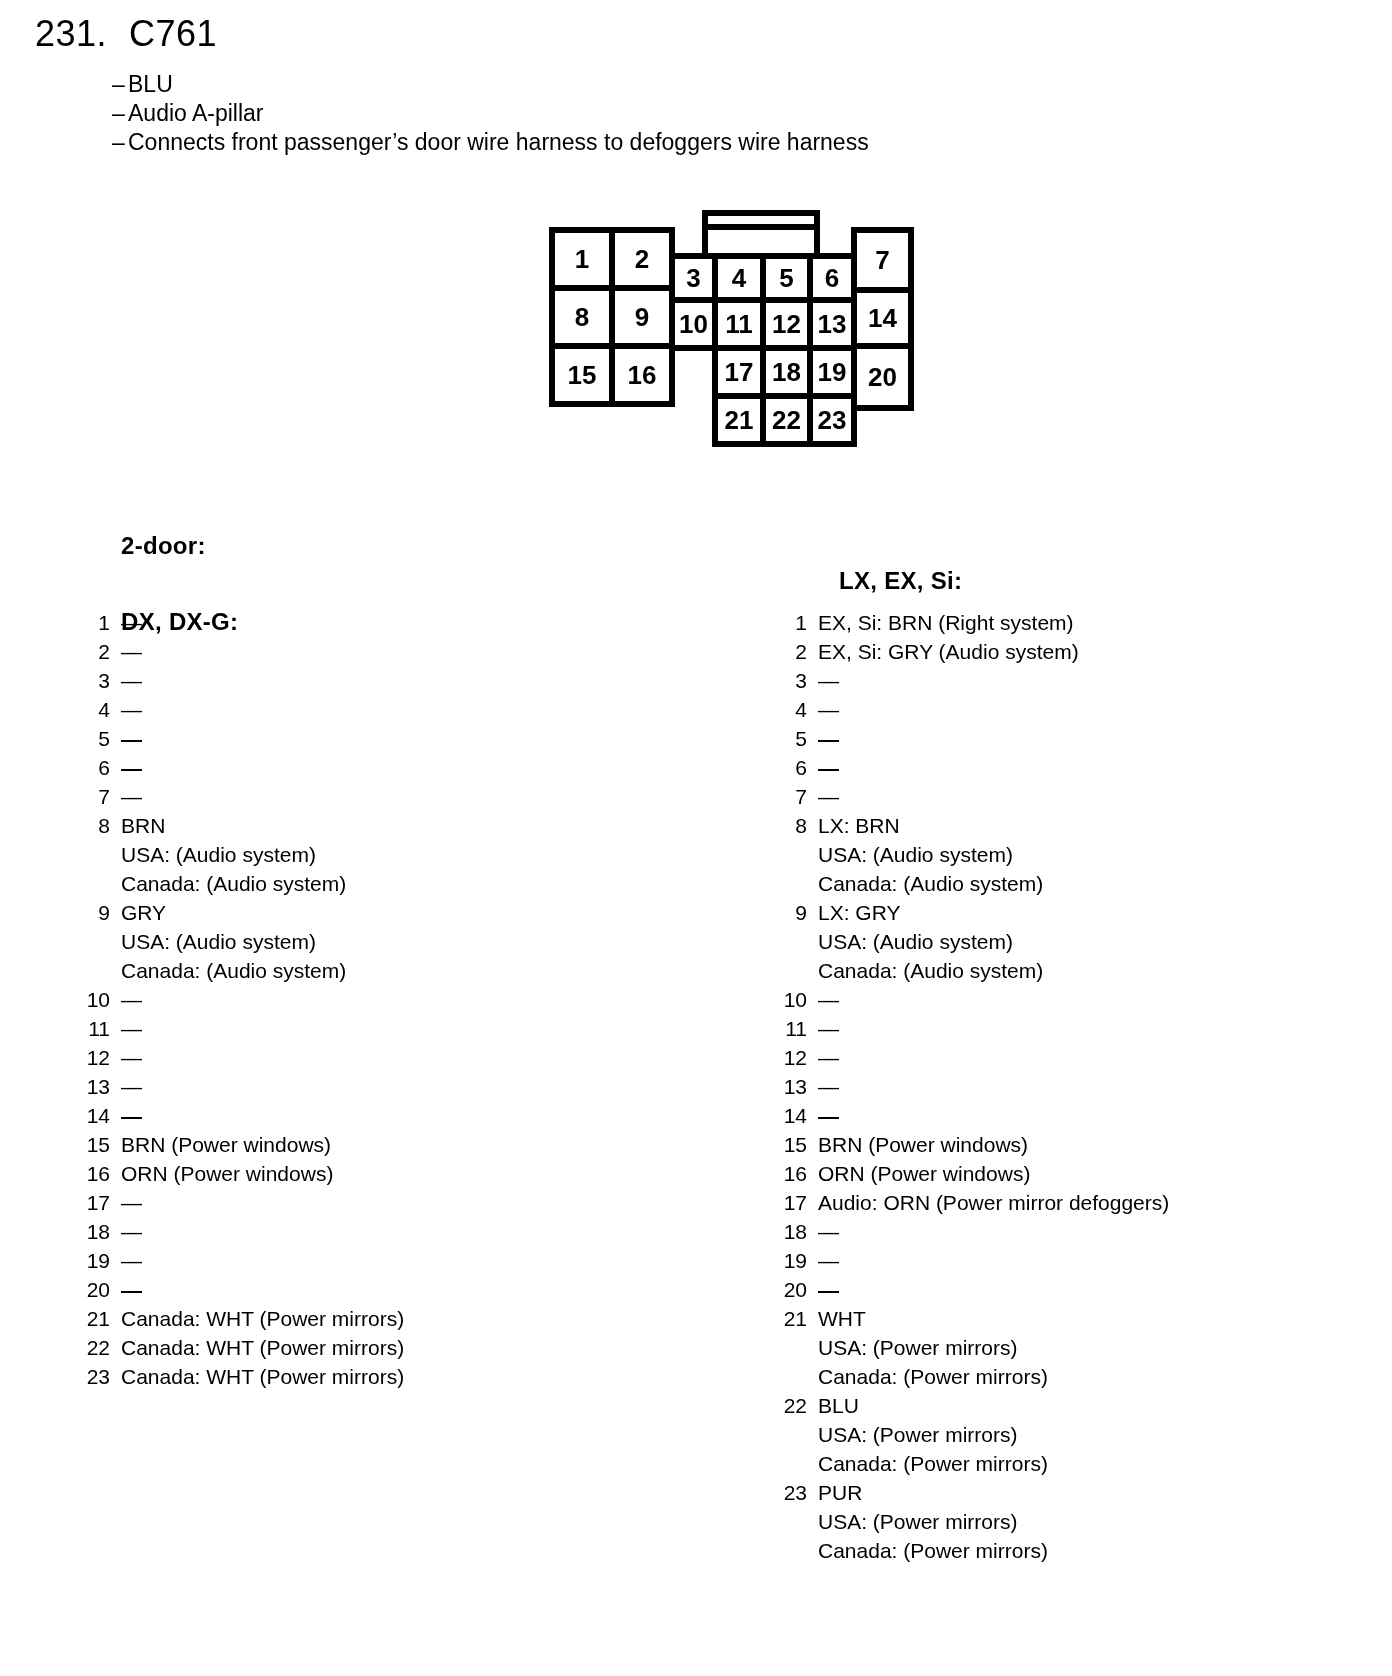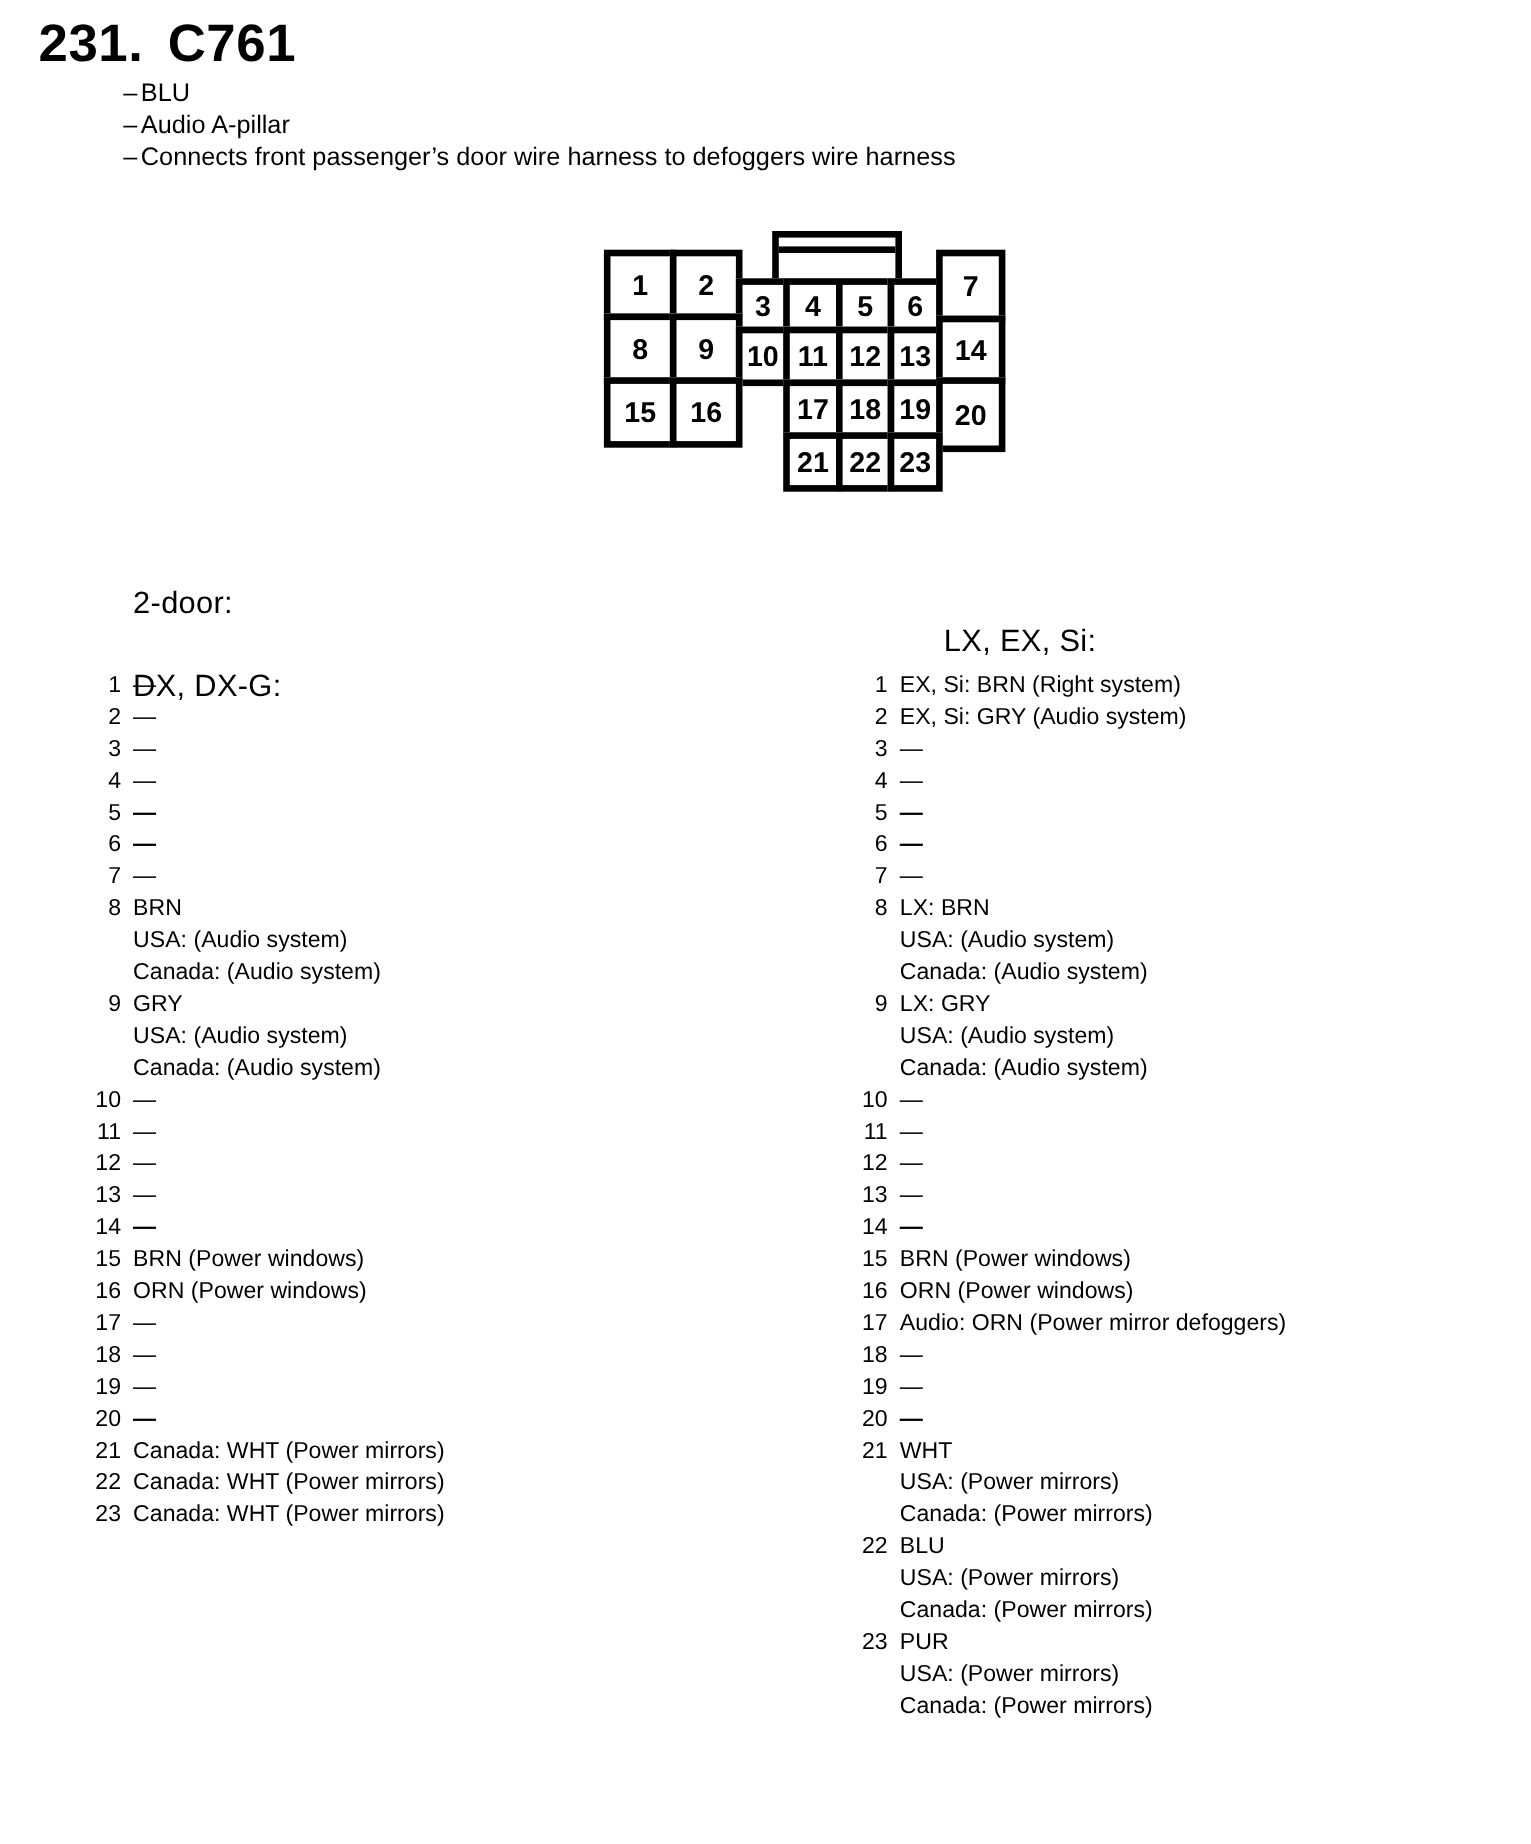--- a/index.html
+++ b/index.html
@@ -7,21 +7,21 @@
     position:relative;
     width:1392px;height:1676px;
     background:#fff;
     font-family:"Liberation Sans","DejaVu Sans",sans-serif;
     color:#000;
     overflow:hidden;
   }
   
   .title{
     position:absolute;left:35px;top:16px;
-    font-size:48px;font-weight:bold;line-height:1;
+    font-size:36px;font-weight:normal;line-height:1;
     letter-spacing:0.5px;
   }
   .title .code{margin-left:22px;}
   
   .bullets{
     position:absolute;left:112px;top:70px;
     font-size:23px;line-height:29px;
   }
   .bullet-line{display:flex;}
   .bullet-dash{width:16px;flex:0 0 16px;}
@@ -38,21 +38,21 @@
   .tab{
     position:absolute;
     border:6px solid #000;
     background:#fff;
     box-sizing:border-box;
   }
   .tab-line{margin-top:8px;height:6px;background:#000;width:100%;}
   
   .sec-header{
     position:absolute;
-    font-size:28px;font-weight:normal;line-height:1;
+    font-size:24px;font-weight:bold;line-height:1;
     letter-spacing:0.3px;
   }
   
   .pinlist{
     position:absolute;
     font-size:21px;line-height:29px;
     white-space:nowrap;
   }
   .prow{display:flex;}
   .pnum{flex:0 0 30px;width:30px;text-align:right;}
@@ -156,21 +156,21 @@
       <div class="pin-cell" style="left: 760px; top: 393px; width: 53px; height: 54px;">
         <span>22</span>
       </div>
       <div class="pin-cell" style="left: 807px; top: 393px; width: 50px; height: 54px;">
         <span>23</span>
       </div>
     </div>
 
   <div class="sec-header" style="left:121px;top:534px;">2-door:</div>
   <div class="sec-header" style="left:121px;top:569px;margin-top:41px;">DX, DX-G:</div>
-  <div class="sec-header" style="left:858px;top:569px;">LX, EX, Si:</div>
+  <div class="sec-header" style="left:839px;top:569px;">LX, EX, Si:</div>
 
   <div class="pinlist" id="list-left" style="left:80px;top:608px;">
       <div class="prow">
         <span class="pnum">1</span>
         <span class="pgap"></span>
         <span class="ptxt">—</span>
       </div>
       <div class="prow">
         <span class="pnum">2</span>
         <span class="pgap"></span>

